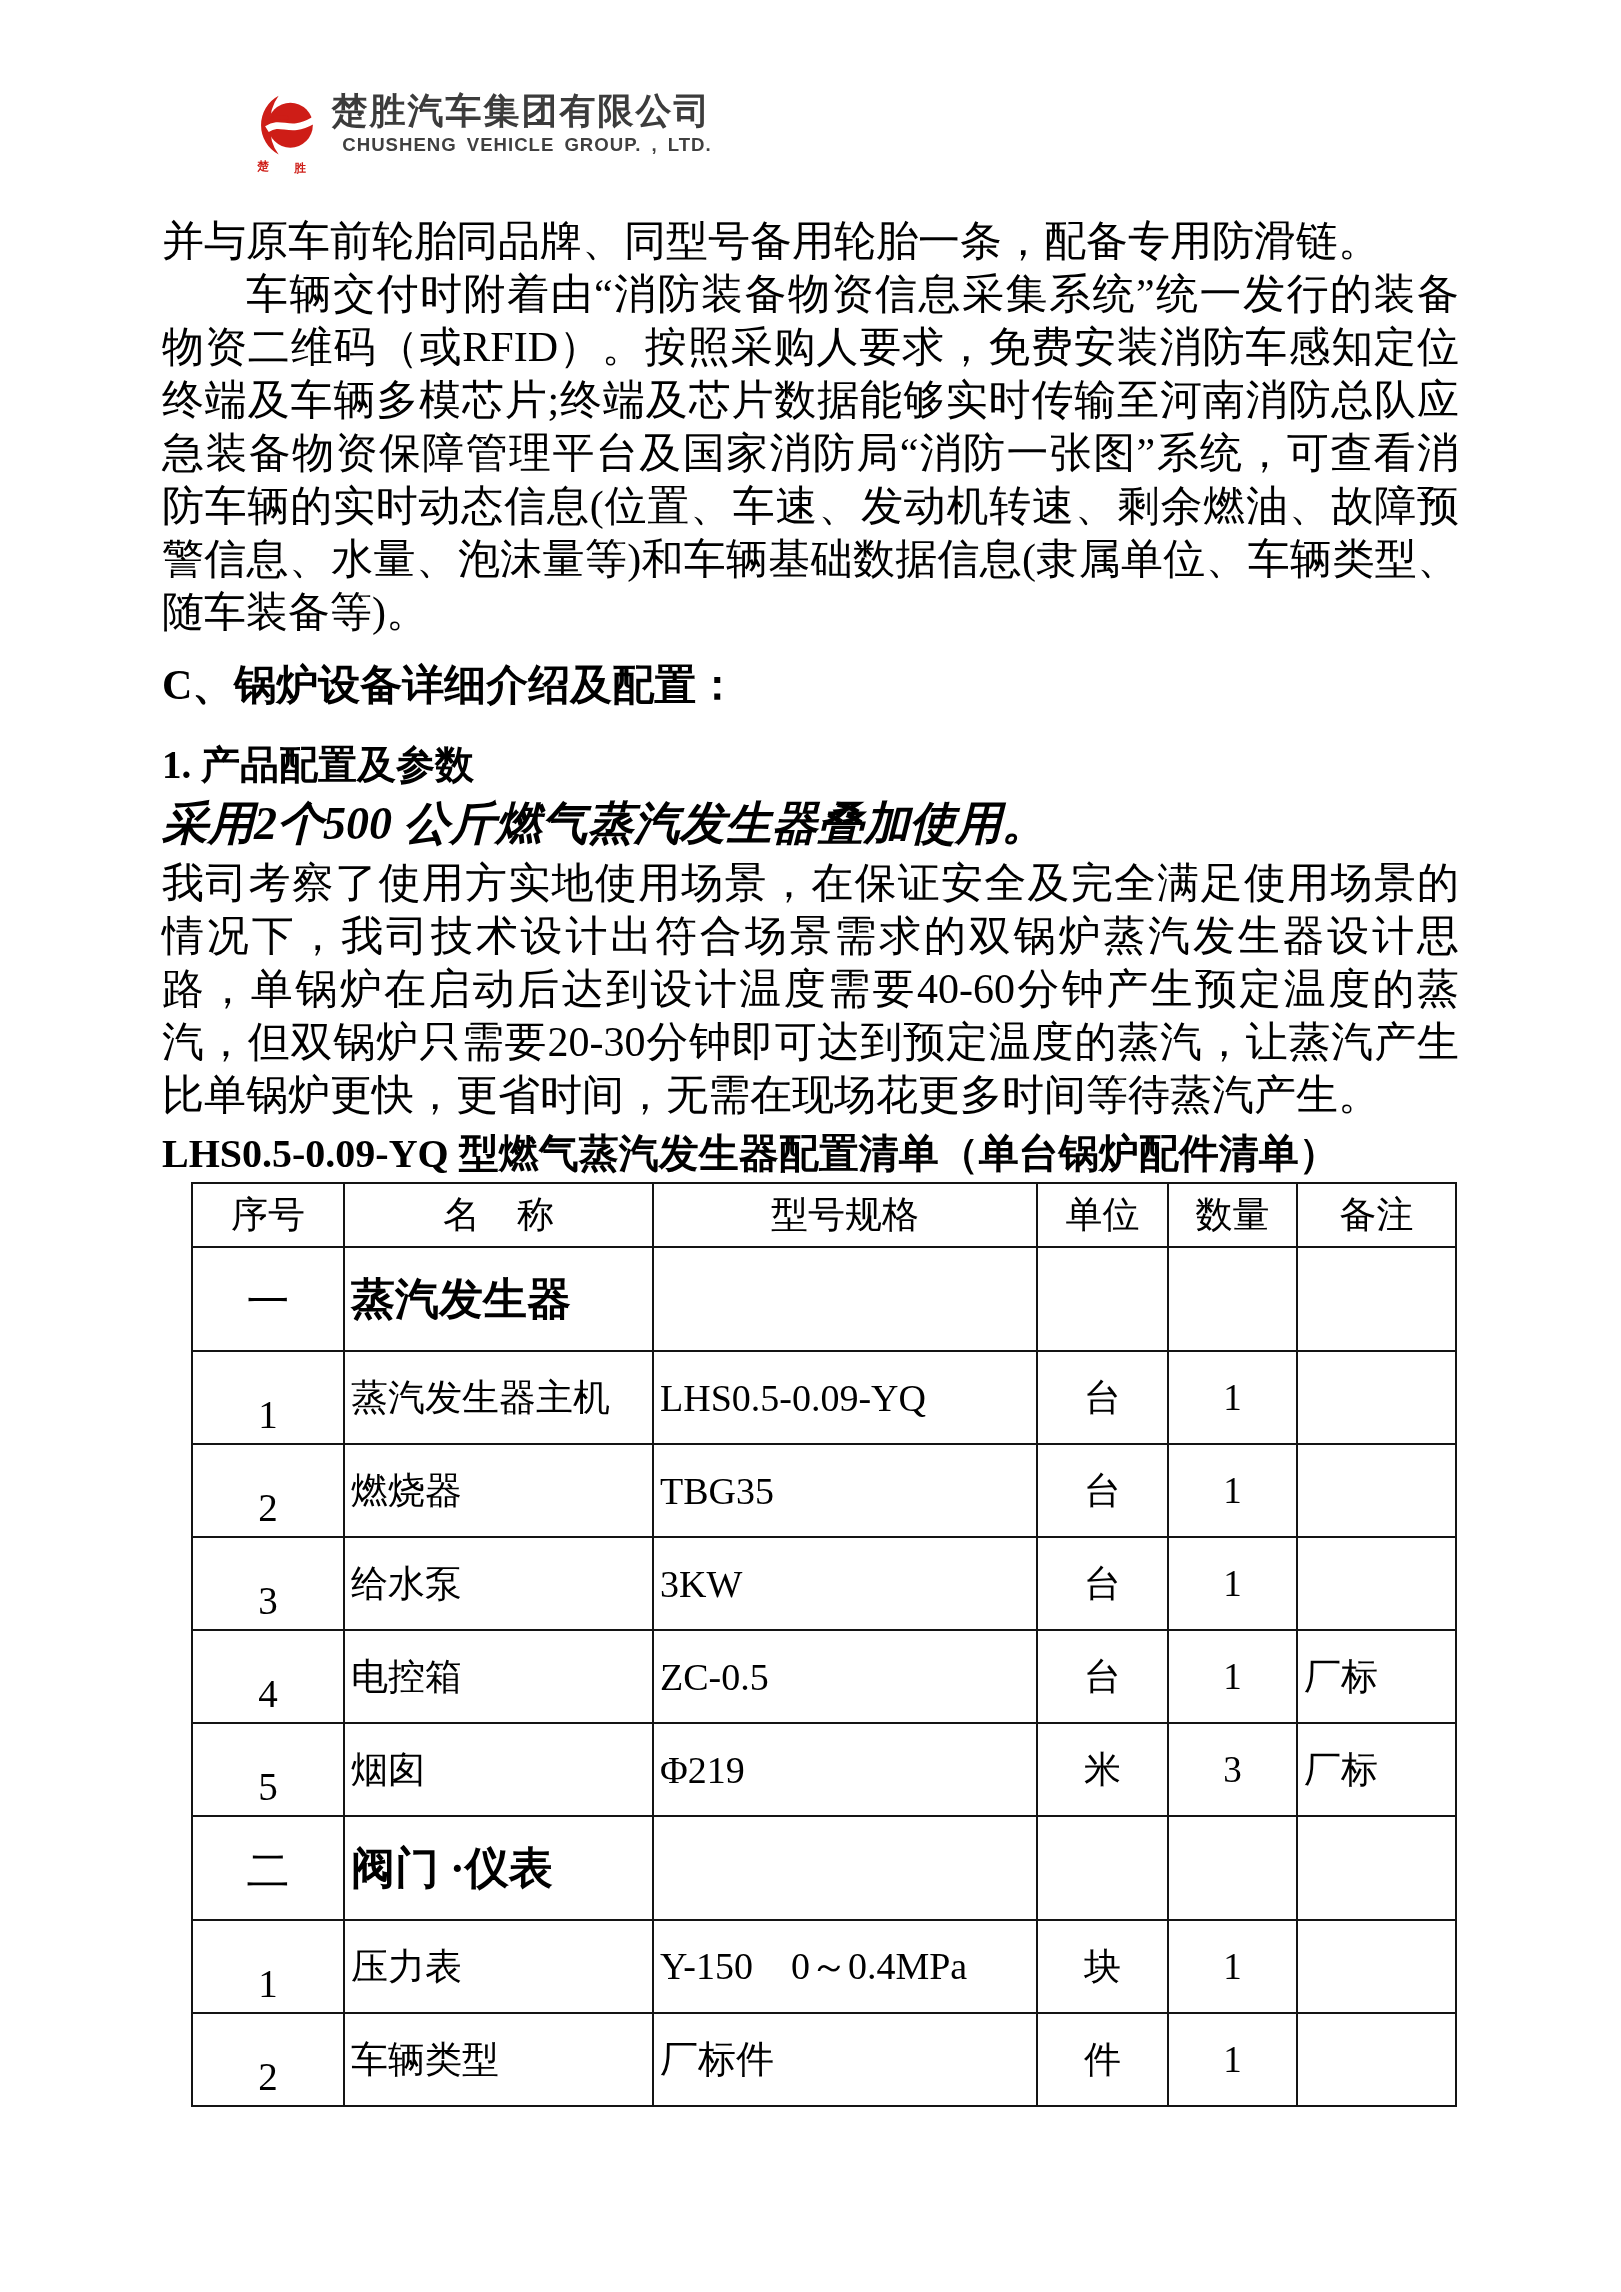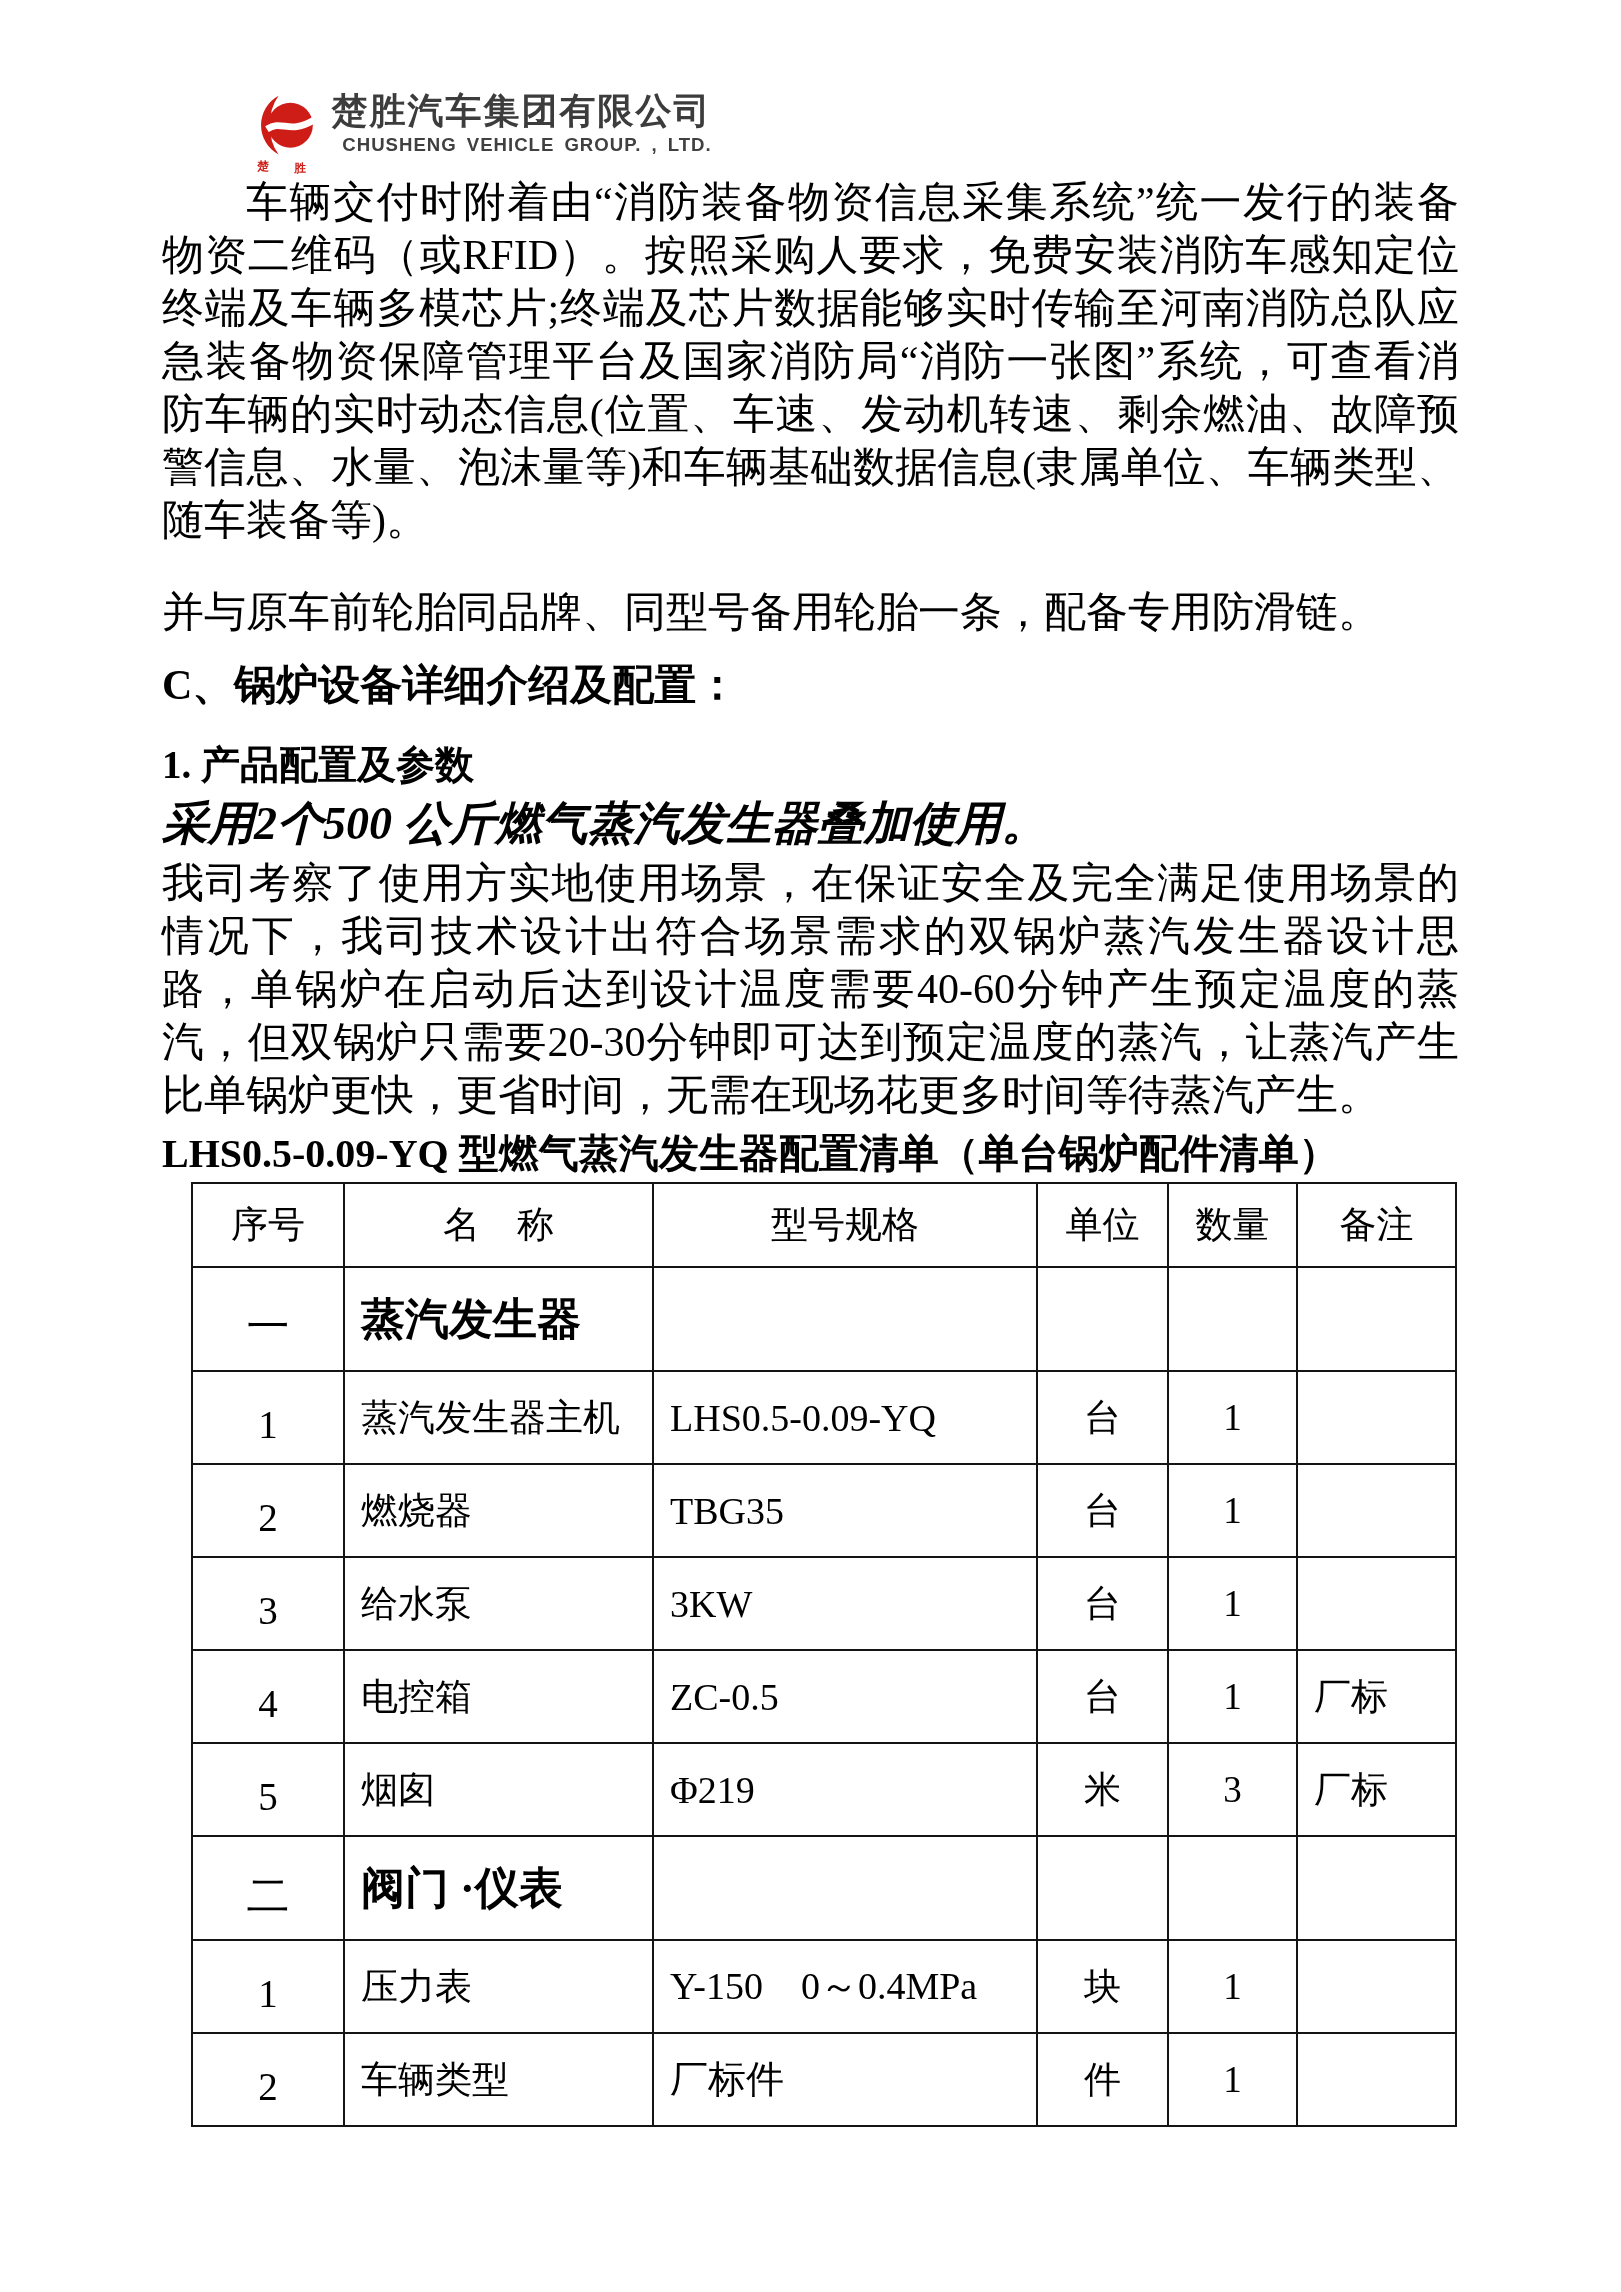--- a/index.html
+++ b/index.html
@@ -82,21 +82,21 @@
   table.config {
     margin: 5.9px 0 0 29px;
     width: 1264px;
     border-collapse: collapse;
     table-layout: fixed;
     border: 2.9px solid #000;
   }
   table.config th, table.config td {
     border: 2px solid #141414;
     box-sizing: border-box;
-    padding: 16px;
+    padding: 6px;
     overflow: hidden;
   }
   table.config th {
     font-weight: 400;
     font-size: 37px;
     height: 51px;
     text-align: center;
     vertical-align: middle;
   }
   table.config tr.data-row { height: 93px; }
@@ -127,22 +127,22 @@
 
       <text x="2" y="82" font-size="12" fill="#ce1d17" font-weight="bold">楚</text>
       <text x="40" y="84" font-size="12" fill="#ce1d17" font-weight="bold">胜</text>
     </svg>
     <div class="logo-text">
       <div class="logo-cn">楚胜汽车集团有限公司</div>
       <div class="logo-en">CHUSHENG VEHICLE GROUP. , LTD.</div>
     </div>
   </div>
 
+  <p class="bodytext para-tires">并与原车前轮胎同品牌、同型号备用轮胎一条，配备专用防滑链。</p>
   <p class="bodytext para-delivery">车辆交付时附着由“消防装备物资信息采集系统”统一发行的装备物资二维码（或RFID）。按照采购人要求，免费安装消防车感知定位终端及车辆多模芯片;终端及芯片数据能够实时传输至河南消防总队应急装备物资保障管理平台及国家消防局“消防一张图”系统，可查看消防车辆的实时动态信息(位置、车速、发动机转速、剩余燃油、故障预警信息、水量、泡沫量等)和车辆基础数据信息(隶属单位、车辆类型、随车装备等)。</p>
-  <p class="bodytext para-tires">并与原车前轮胎同品牌、同型号备用轮胎一条，配备专用防滑链。</p>
 
   <h2 class="h-section">C、锅炉设备详细介绍及配置：</h2>
   <h3 class="h-sub">1. 产品配置及参数</h3>
   <div class="h-bold">采用2个500 公斤燃气蒸汽发生器叠加使用。</div>
 
   <p class="bodytext para-design">我司考察了使用方实地使用场景，在保证安全及完全满足使用场景的情况下，我司技术设计出符合场景需求的双锅炉蒸汽发生器设计思路，单锅炉在启动后达到设计温度需要40-60分钟产生预定温度的蒸汽，但双锅炉只需要20-30分钟即可达到预定温度的蒸汽，让蒸汽产生比单锅炉更快，更省时间，无需在现场花更多时间等待蒸汽产生。</p>
 
   <div class="table-title">LHS0.5-0.09-YQ 型燃气蒸汽发生器配置清单（单台锅炉配件清单）</div>
 
   <table class="config">

